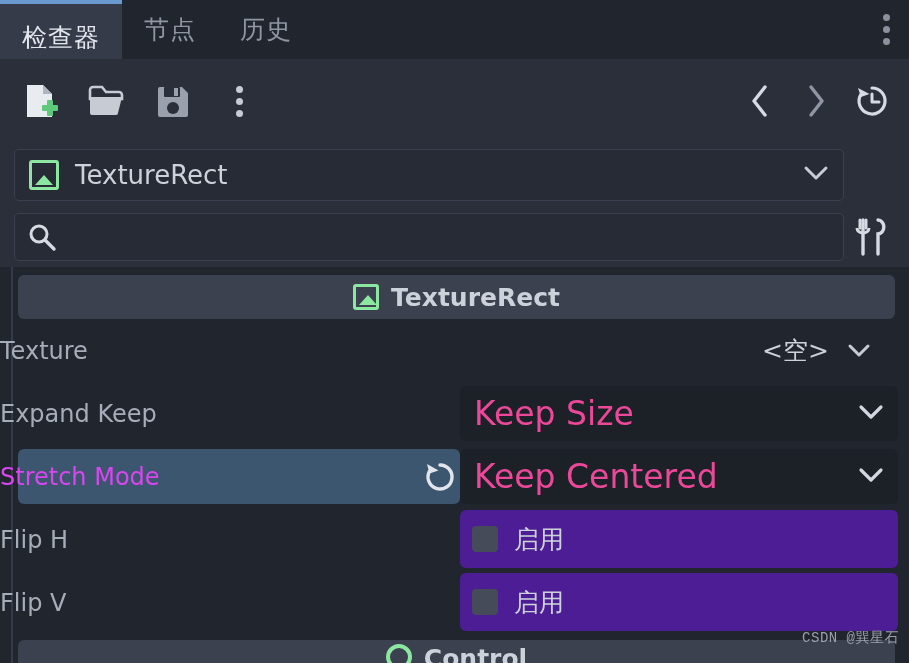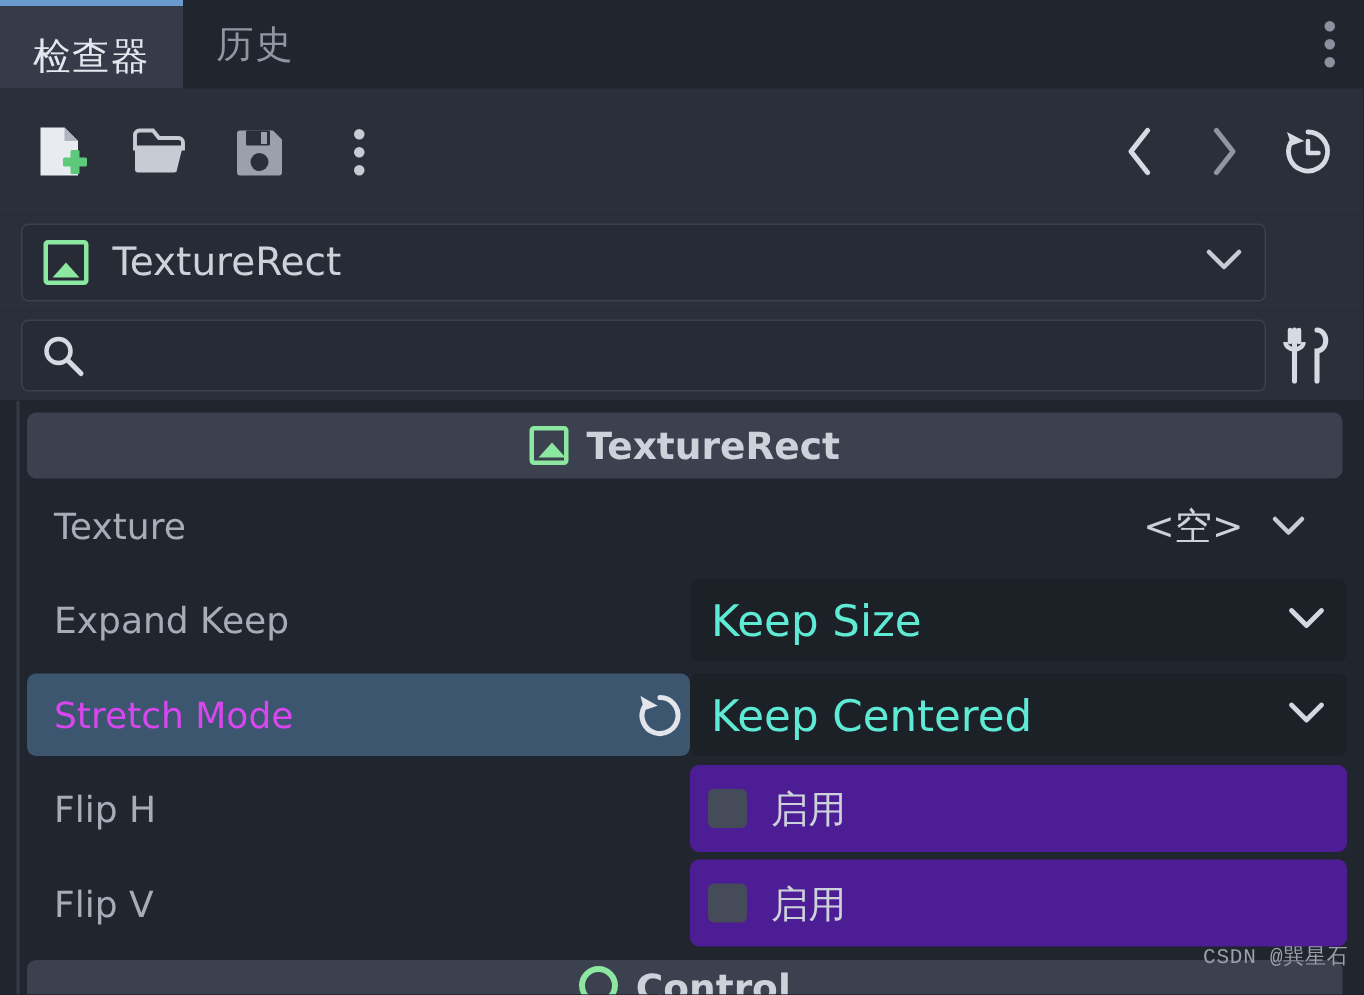--- a/index.html
+++ b/index.html
@@ -117,21 +117,21 @@
     background: #3b414e; border-radius: 6px;
     display: flex; align-items: center; justify-content: center; gap: 12px;
     cursor: pointer;
   }
   .section-header .sh-label { font-size: 25px; font-weight: bold; color: #cdd2da; }
 
   .prop-row {
     position: relative; height: 63px; display: flex; align-items: center;
   }
   .prop-name {
-    font-size: 24px; color: #a7adb8; padding-left: 36px; white-space: nowrap;
+    font-size: 24px; color: #a7adb8; white-space: nowrap;
   }
   .prop-row.selected .sel-bg {
     position: absolute; left: 18px; top: 4px; width: 442px; height: 55px;
     background: #3c566f; border-radius: 6px;
   }
   .prop-row.selected .prop-name { position: relative; z-index: 2; color: #d946ef; }
   .revert {
     position: absolute; left: 424px; top: 50%; transform: translateY(-50%); z-index: 3;
     cursor: pointer; display: flex;
   }
@@ -141,21 +141,21 @@
     display: flex; align-items: center; justify-content: flex-end; padding-right: 20px;
   }
   .val-plain .vtxt { font-size: 25px; color: #cdd2da; margin-right: 0; }
   .chev-slot { width: 60px; display: flex; align-items: center; justify-content: center; }
 
   .dropdown {
     position: absolute; left: 460px; top: 4px; width: 438px; height: 55px;
     background: #1c2027; border-radius: 6px;
     display: flex; align-items: center; padding: 0 14px 0 14px; cursor: pointer;
   }
-  .dropdown .dval { font-size: 29px; color: #5eead4; }
+  .dropdown .dval { font-size: 33px; color: #ec4899; }
   .dropdown .dchev { margin-left: auto; }
 
   .checkrow {
     position: absolute; left: 460px; top: 2px; width: 438px; height: 58px;
     background: #4c1d95; border-radius: 6px;
     display: flex; align-items: center; padding-left: 12px; cursor: pointer;
   }
   .cbox {
     width: 26px; height: 26px; background: #454b58; border-radius: 4px; flex: 0 0 26px;
   }
@@ -177,20 +177,23 @@
   }
 </style>
 </head>
 <body>
 
 <div id="app">
 
   <div class="tabbar">
     <div class="tab active">
       <span>检查器</span>
+    </div>
+    <div class="tab">
+      <span>节点</span>
     </div>
     <div class="tab">
       <span>历史</span>
     </div>
     <div class="kebab-top">
       <span></span>
       <span></span>
       <span></span>
     </div>
   </div>

